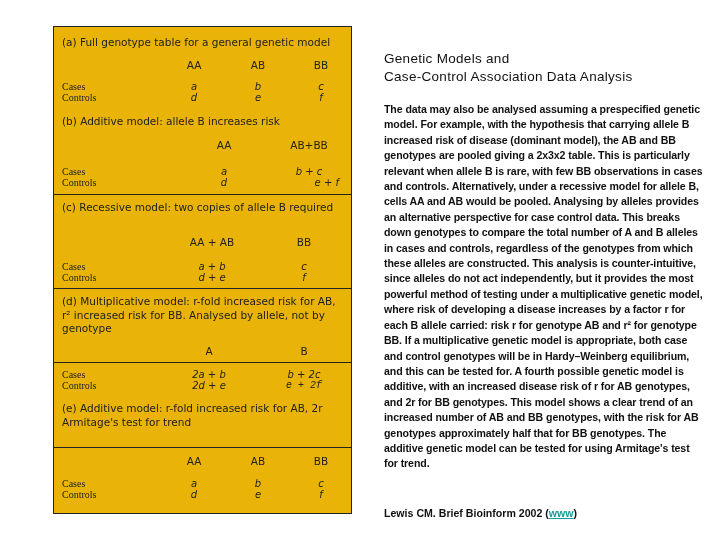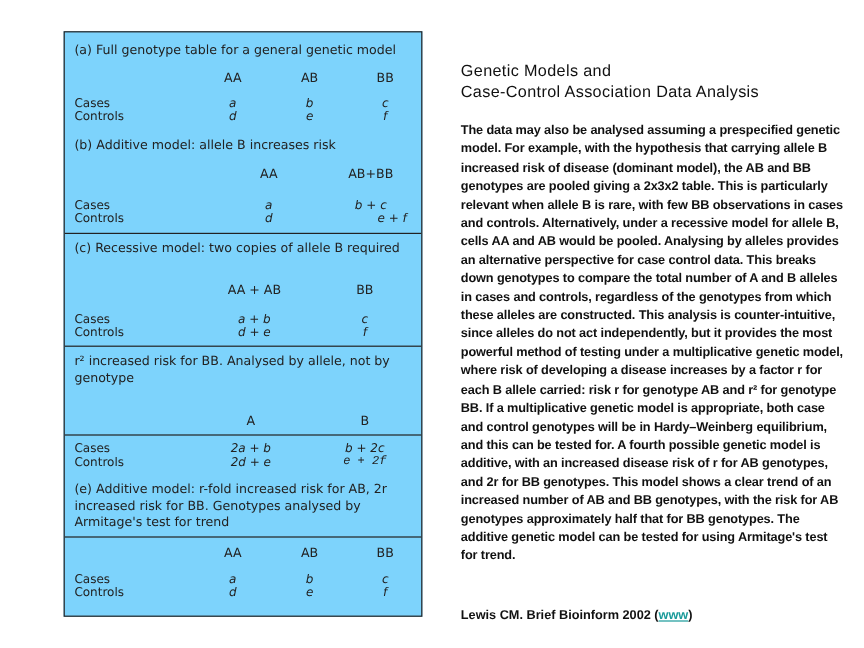--- a/index.html
+++ b/index.html
@@ -2,27 +2,27 @@
 <html><head>
   <meta charset="utf-8">
   <style>
     html, body { margin: 0; padding: 0; }
     body {
       width: 720px; height: 540px; background: #ffffff; position: relative; overflow: hidden;
       font-family: "Liberation Sans", sans-serif; color: #111;
     }
     .figure {
       position: absolute; left: 53px; top: 26px; width: 299px; height: 488px;
-      background: #7dd3fc; border: 1.5px solid #222; box-sizing: border-box;
+      background: #eab308; border: 1.5px solid #222; box-sizing: border-box;
       font-family: "DejaVu Sans", sans-serif; color: #222;
     }
     .sep { position: absolute; left: 0; right: 0; height: 0; border-top: 1.5px solid #222; }
     .caption { position: absolute; left: 8px; right: 8px; font-size: 10.5px; line-height: 13.5px; color: #222; }
     .hdr { position: absolute; font-size: 10.5px; font-weight: normal; text-align: center; width: 60px; }
-    .rowlabel { position: absolute; left: 8px; font-size: 10px; line-height: 12px; }
+    .rowlabel { position: absolute; left: 8px; font-size: 10px; line-height: 12px; font-family: Liberation Serif, serif; }
     .cell { position: absolute; font-size: 10px; line-height: 12px; font-style: italic; text-align: center; width: 60px; }
 
     .right { position: absolute; left: 384px; top: 50px; width: 320px; }
     .title { font-size: 13.5px; line-height: 18px; letter-spacing: 0.3px; color: #111; margin: 0; }
     .body-text { margin-top: 16px; font-size: 10.6px; line-height: 15.4px; font-weight: bold; color: #111; letter-spacing: -0.1px; }
     .citation { position: absolute; left: 384px; top: 479px; font-size: 10.6px; font-weight: bold; color: #111; margin-top: 28px; }
     .citation a { color: #1a9a9a; text-decoration: underline; }
   </style>
 </head>
 <body>
@@ -60,36 +60,36 @@
   <div class="hdr" style="left:220px; top:209px;">BB</div>
   <div class="rowlabel" style="top:234px;">Cases</div>
   <div class="rowlabel" style="top:245px;">Controls</div>
   <div class="cell" style="left:128px; top:234px;">a + b</div>
   <div class="cell" style="left:220px; top:234px;">c</div>
   <div class="cell" style="left:128px; top:245px;">d + e</div>
   <div class="cell" style="left:220px; top:245px;">f</div>
   <div class="sep" style="top:261px;"></div>
 
   <div class="caption" style="top:268px;">
+    <div>(d) Multiplicative model: r-fold increased risk for AB,</div>
     <div>r² increased risk for BB. Analysed by allele, not by</div>
     <div>genotype</div>
   </div>
   <div class="hdr" style="left:125px; top:318px;">A</div>
   <div class="hdr" style="left:220px; top:318px;">B</div>
   <div class="sep" style="top:335px;"></div>
   <div class="rowlabel" style="top:342px;">Cases</div>
   <div class="rowlabel" style="top:353px;">Controls</div>
   <div class="cell" style="left:125px; top:342px;">2a + b</div>
   <div class="cell" style="left:220px; top:342px;">b + 2c</div>
   <div class="cell" style="left:125px; top:353px;">2d + e</div>
   <div class="cell" style="left:220px; top:353px;font-family:Liberation Mono, monospace;">e + 2f</div>
 
   <div class="caption" style="top:375px;">
     <div>(e) Additive model: r-fold increased risk for AB, 2r</div>
-    <div>increased risk for BB. Genotypes analysed by</div>
     <div>Armitage's test for trend</div>
   </div>
   <div class="sep" style="top:420px;"></div>
   <div class="hdr" style="left:110px; top:428px;">AA</div>
   <div class="hdr" style="left:174px; top:428px;">AB</div>
   <div class="hdr" style="left:237px; top:428px;">BB</div>
   <div class="rowlabel" style="top:451px;">Cases</div>
   <div class="rowlabel" style="top:462px;">Controls</div>
   <div class="cell" style="left:110px; top:451px;">a</div>
   <div class="cell" style="left:174px; top:451px;">b</div>

